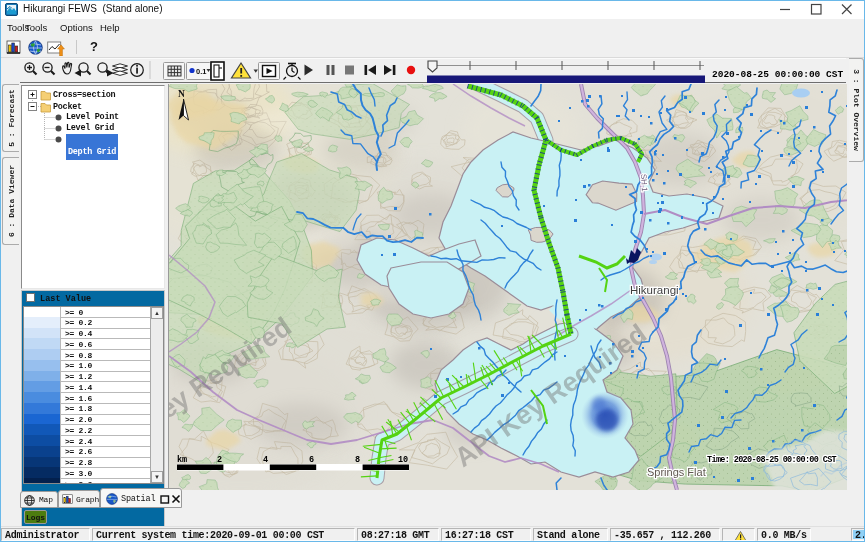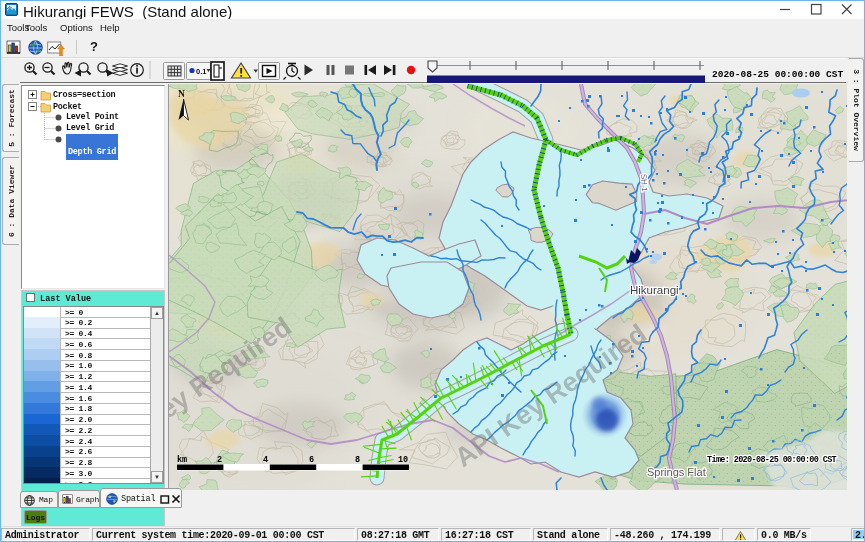--- a/index.html
+++ b/index.html
@@ -1,29 +1,29 @@
 <!DOCTYPE html>
 <html><head><meta charset="utf-8"><style>
 * { margin:0; padding:0; box-sizing:border-box; }
 html,body { width:865px; height:542px; overflow:hidden; }
 body { position:relative; background:#f0f0f0; font-family:"Liberation Sans",sans-serif; }
 .abs { position:absolute; }
 #titlebar { left:0; top:0; width:865px; height:19px; background:#fff; }
-#title { left:23px; top:3px; font-size:15px; color:#111; }
+#title { left:23px; top:3px; font-size:10px; color:#111; }
 #menubar { left:0; top:19px; width:865px; height:18px; background:#f0f0f0; font-size:9.5px; color:#111; }
 #menubar span { position:absolute; top:3px; }
 #toolbar1 { left:0; top:37px; width:865px; height:21px; background:#f0f0f0; border-bottom:1px solid #dadada; }
 #toolbar2 { left:20px; top:58px; width:826px; height:25px; background:#f0f0f0; border-bottom:1px solid #6e6e6e; border-top:1px solid #fbfbfb; }
 .vtab { position:absolute; left:2px; width:17px; background:#f2f2f1; border:1px solid #ababab; border-right:none; border-radius:3px 0 0 3px; }
 .vtab span { position:absolute; left:50%; top:50%; transform:translate(-50%,-50%) rotate(-90deg); white-space:nowrap; font-family:"Liberation Mono",monospace; font-weight:bold; font-size:8px; color:#222; }
 #rtab { position:absolute; left:849px; top:58px; width:15px; height:104px; background:#f2f2f1; border:1px solid #ababab; border-left:none; border-radius:0 3px 3px 0; }
 #rtab span { position:absolute; left:50%; top:50%; transform:translate(-50%,-50%) rotate(90deg); white-space:nowrap; font-family:"Liberation Mono",monospace; font-weight:bold; font-size:8px; color:#222; }
 #tree { left:21px; top:85px; width:144px; height:204px; background:#fff; border:1px solid #8a8a8a; border-right-color:#e8e8e8; border-bottom-color:#e8e8e8; font-family:"Liberation Mono",monospace; font-weight:bold; font-size:8.5px; color:#111; }
 .trow { position:absolute; height:11px; line-height:11px; white-space:nowrap; letter-spacing:-0.3px;}
-#legend { left:21px; top:290px; width:144px; height:244px; background:#5eead4; border:1px solid #c8c8c8; }
+#legend { left:21px; top:290px; width:144px; height:244px; background:#0369a1; border:1px solid #c8c8c8; }
 #lv { position:absolute; left:4px; top:2px; font-family:"Liberation Mono",monospace; font-weight:bold; font-size:8.5px; color:#111; }
 #ltable { position:absolute; left:1px; top:15px; width:141px; height:178px; background:#fff; border:1px solid #8a8a8a; overflow:hidden; }
 .lrow { position:relative; height:10.78px; border-bottom:1px solid #b9b9b9; box-sizing:border-box; }
 .lsw { position:absolute; left:0; top:-1px; bottom:0; width:37px; border-right:1px solid #b9b9b9; }
 .llb { position:absolute; left:41px; top:0.5px; font-family:"Liberation Mono",monospace; font-weight:bold; font-size:8px; color:#111; letter-spacing:-0.3px; }
 #lsb { position:absolute; right:0; top:0; bottom:0; width:13px; background:#ececec; border-left:1px solid #a8a8a8; }
 .sbtn { position:absolute; left:0; width:12px; height:12px; background:#f3f3f3; border:1px solid #a0a0a0; font-size:6px; text-align:center; line-height:11px; color:#333; }
 #mapwrap { left:168px; top:84px; width:678px; height:406px; border-left:1px solid #9a9a9a; }
 #tabbar { left:20px; top:488px; width:826px; height:20px; }
 .btab { position:absolute; border:1px solid #9a9a9a; background:#f1f1f0; border-radius:3px 3px 0 0; font-family:"Liberation Mono",monospace; font-weight:normal; font-size:8px; letter-spacing:-0.2px; color:#111; }
@@ -1339,21 +1339,21 @@
       </svg>
  </div>
 </div>
 <div class="abs" id="logs">Logs</div>
 <div class="abs" id="statusbar">
     <div class="scell" style="left:1px;width:89px;">Administrator</div>
     <div class="scell" style="left:92px;width:263px;">Current system time:2020-09-01 00:00 CST</div>
     <div class="scell" style="left:357px;width:82px;">08:27:18 GMT</div>
     <div class="scell" style="left:441px;width:90px;">16:27:18 CST</div>
     <div class="scell" style="left:533px;width:75px;">Stand alone</div>
-    <div class="scell" style="left:610px;width:110px;">-48.260 , 174.199</div>
+    <div class="scell" style="left:610px;width:110px;">-35.657 , 112.260</div>
     <div class="scell" style="left:722px;width:33px;text-align:center;"><svg width="13" height="11" viewBox="0 0 13 11" style="margin-top:1px">
         <path d="M6.5,0.5 L12.5,10.5 L0.5,10.5 Z" fill="#ffe13a" stroke="#555" stroke-width="0.8"></path>
         <rect x="6" y="3.4" width="1.2" height="4" fill="#222"></rect>
         <rect x="6" y="8.2" width="1.2" height="1.2" fill="#222"></rect>
       </svg></div>
     <div class="scell" style="left:757px;width:54px;">0.0 MB/s</div>
     <div class="scell" style="left:813px;width:49px;margin-left:38px;"><div style="position:absolute;left:1px;top:1px;bottom:1px;width:26px;background:#8fd0f5"></div><span style="position:relative">2.5 GB</span></div>
   </div>
 <div class="abs" id="winborder"></div>
 

